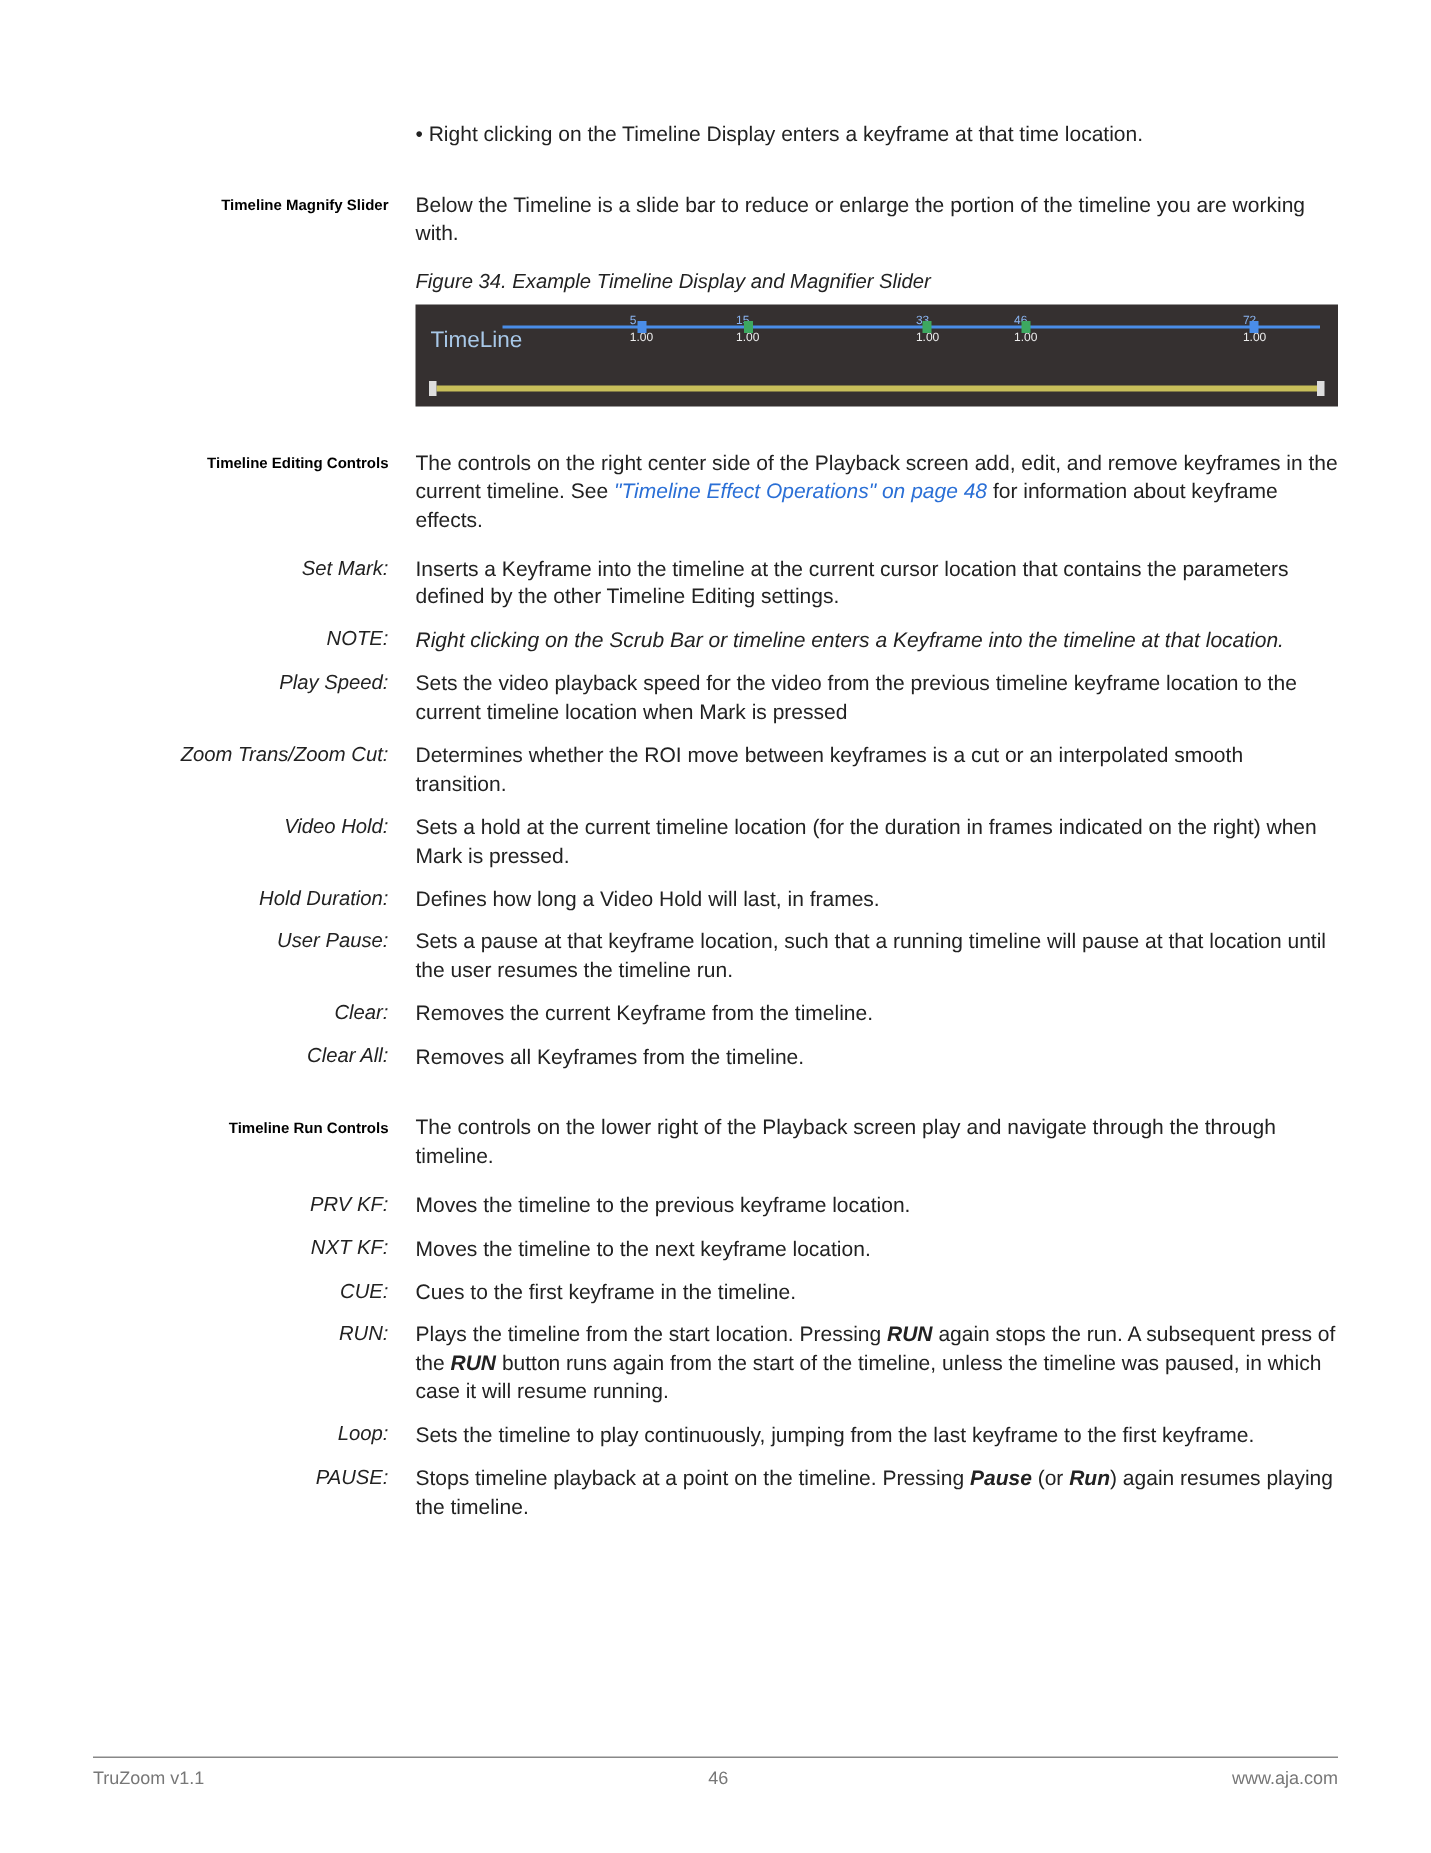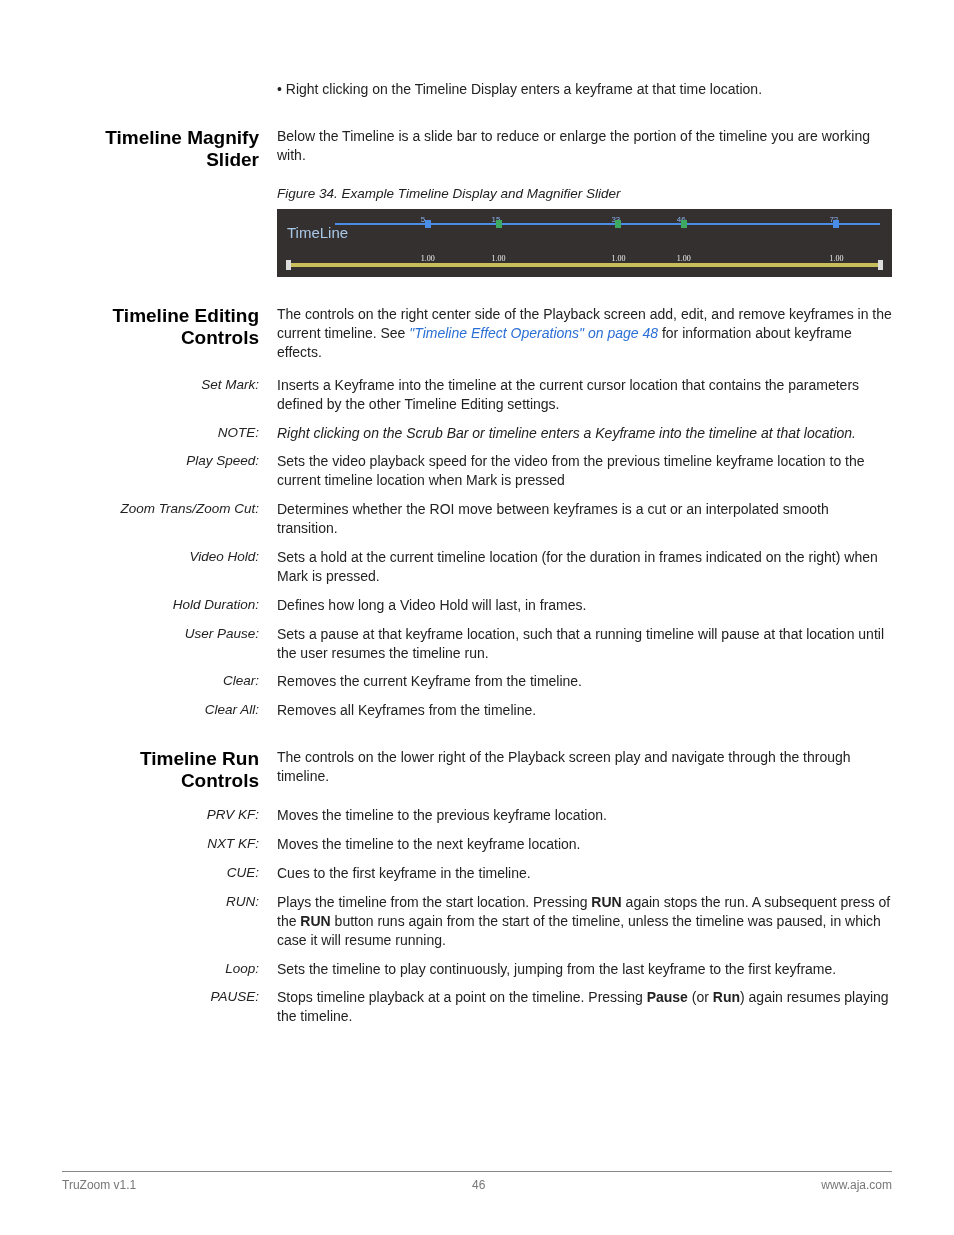--- a/index.html
+++ b/index.html
@@ -28,21 +28,21 @@
     text-align: right;
     padding-right: 18px;
     box-sizing: border-box;
   }
   .content-col {
     flex: 1;
     line-height: 1.35;
   }
   .section-h {
     font-weight: 700;
-    font-size: 19px;
+    font-size: 10px;
     color: #000;
   }
   .def-term {
     font-style: italic;
     font-size: 13.5px;
   }
   .note-term {
     font-style: italic;
     font-size: 13.5px;
   }
@@ -84,21 +84,21 @@
     background: #4a8de8;
   }
   .fig-tick {
     position: absolute;
     top: 6px;
     font-size: 8px;
     color: #8ab4f0;
     transform: translateX(-50%);
   }
   .fig-tick .num { display:block; }
-  .fig-tick .val { color: #eee; margin-top: 28px; display:block;font-family:Liberation Serif, serif; }
+  .fig-tick .val { color: #eee; margin-top: 0; display:block; }
   .fig-mark {
     position:absolute;
     top:11px;
     width:6px;
     height:8px;
     background:#3da860;
     transform: translateX(-50%);
   }
   .fig-mark.blue { background:#4a8de8; }
   .fig-slider {
@@ -115,21 +115,21 @@
     top:-3px;
     width:5px;
     height:10px;
     background:#ddd;
   }
   .fig-slider::before { left:-5px; }
   .fig-slider::after { right:-5px; }
   .gap-top { margin-top: 28px; }
   .gap-top-sm { margin-top: 14px; }
   .bold { font-weight: 700; }
-  .ital { }
+  .ital { font-style: italic; }
   .footer {
     position: absolute;
     bottom: 43px;
     left: 62px;
     right: 62px;
     border-top: 0.5px solid #888;
     padding-top: 6px;
     display: flex;
     justify-content: space-between;
     font-size: 12px;

